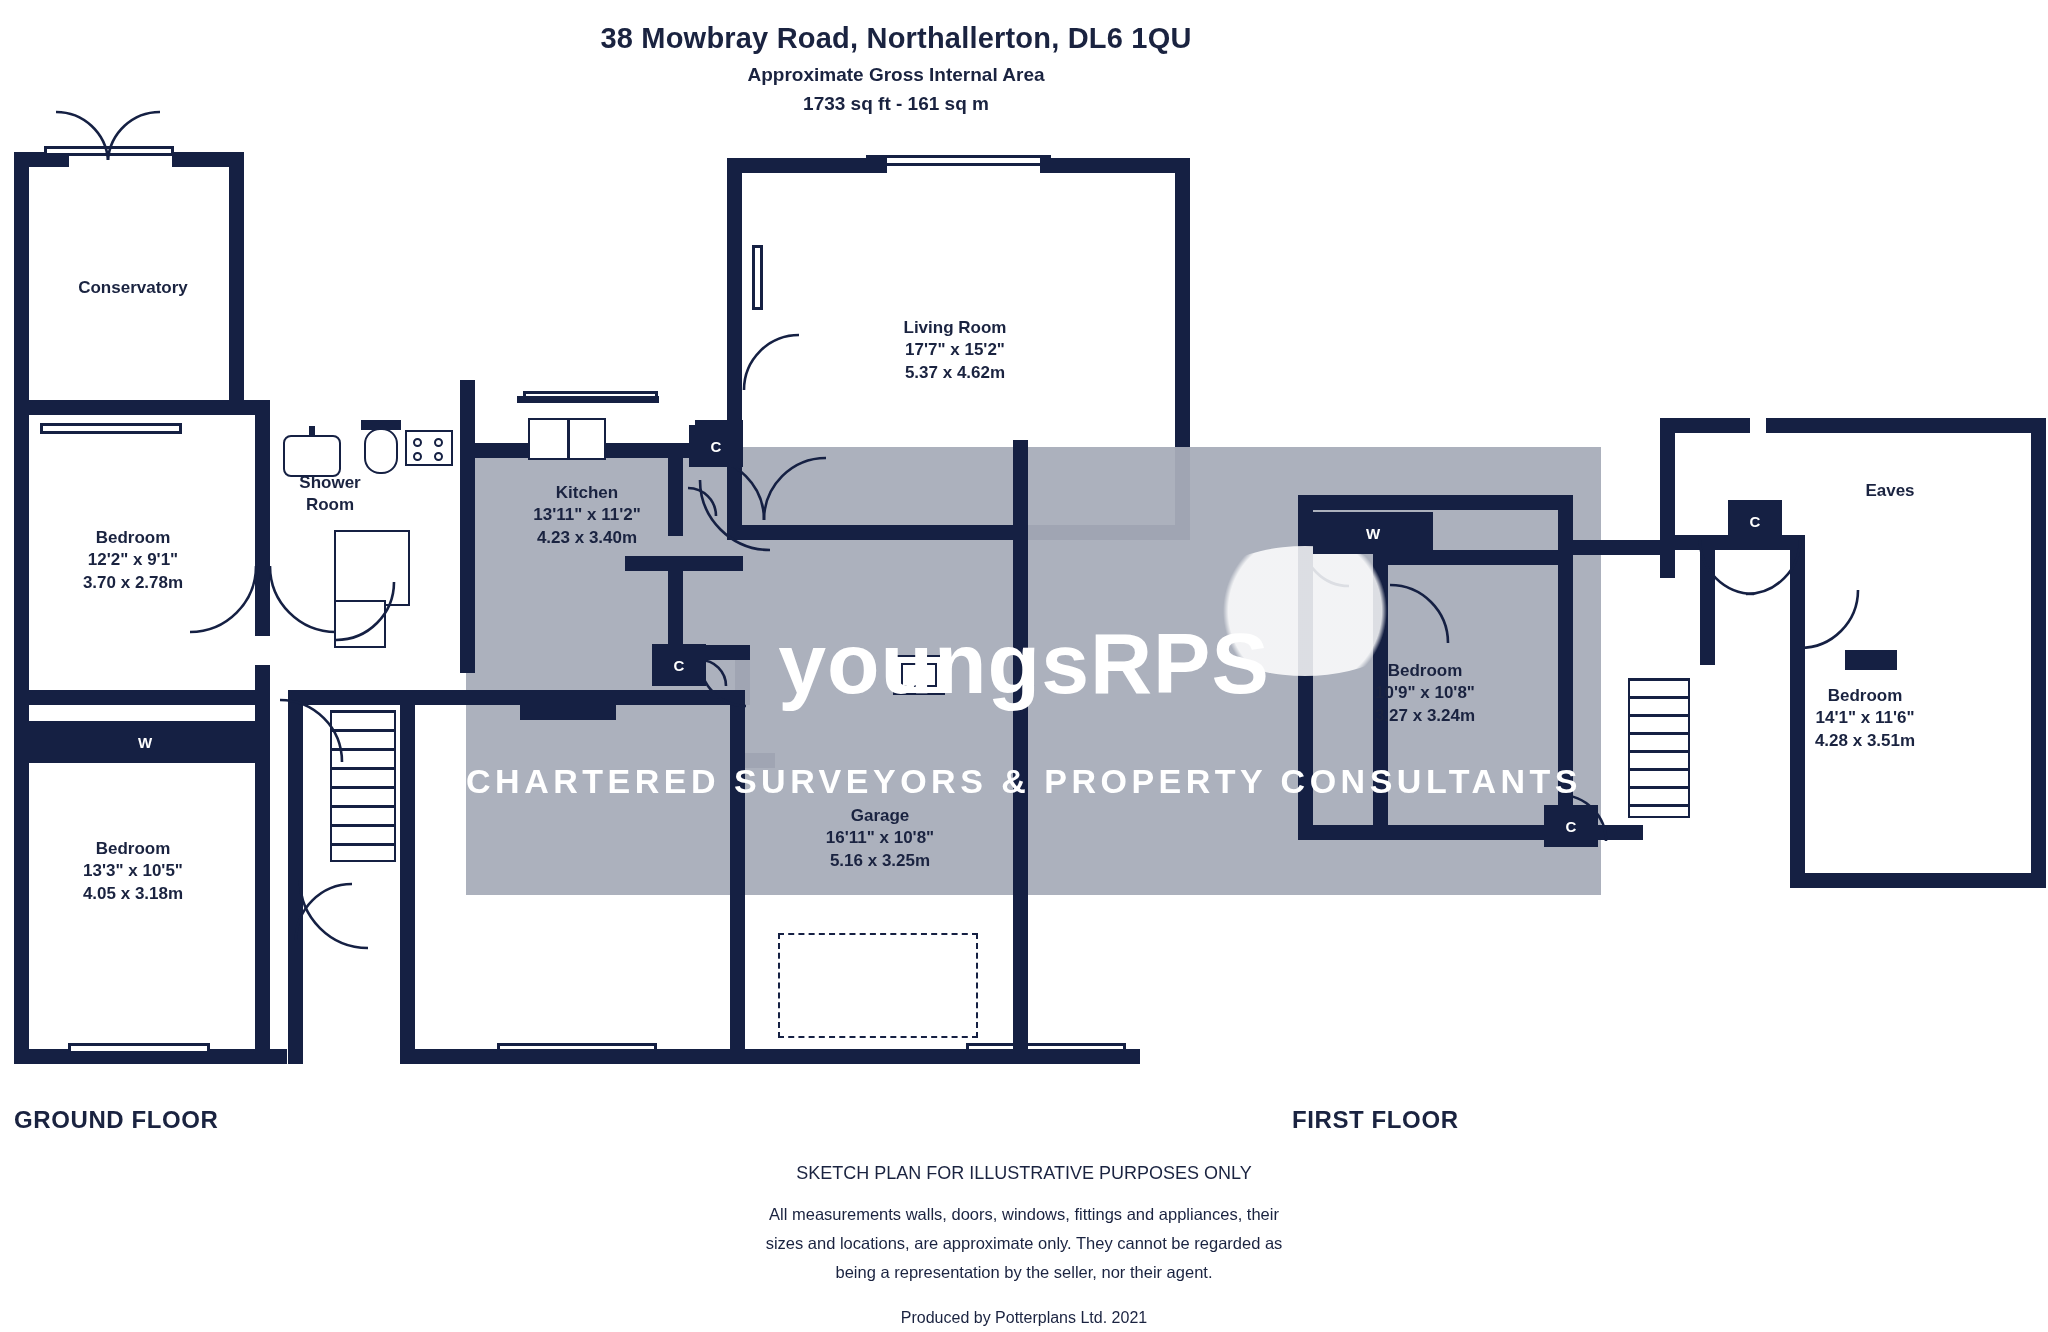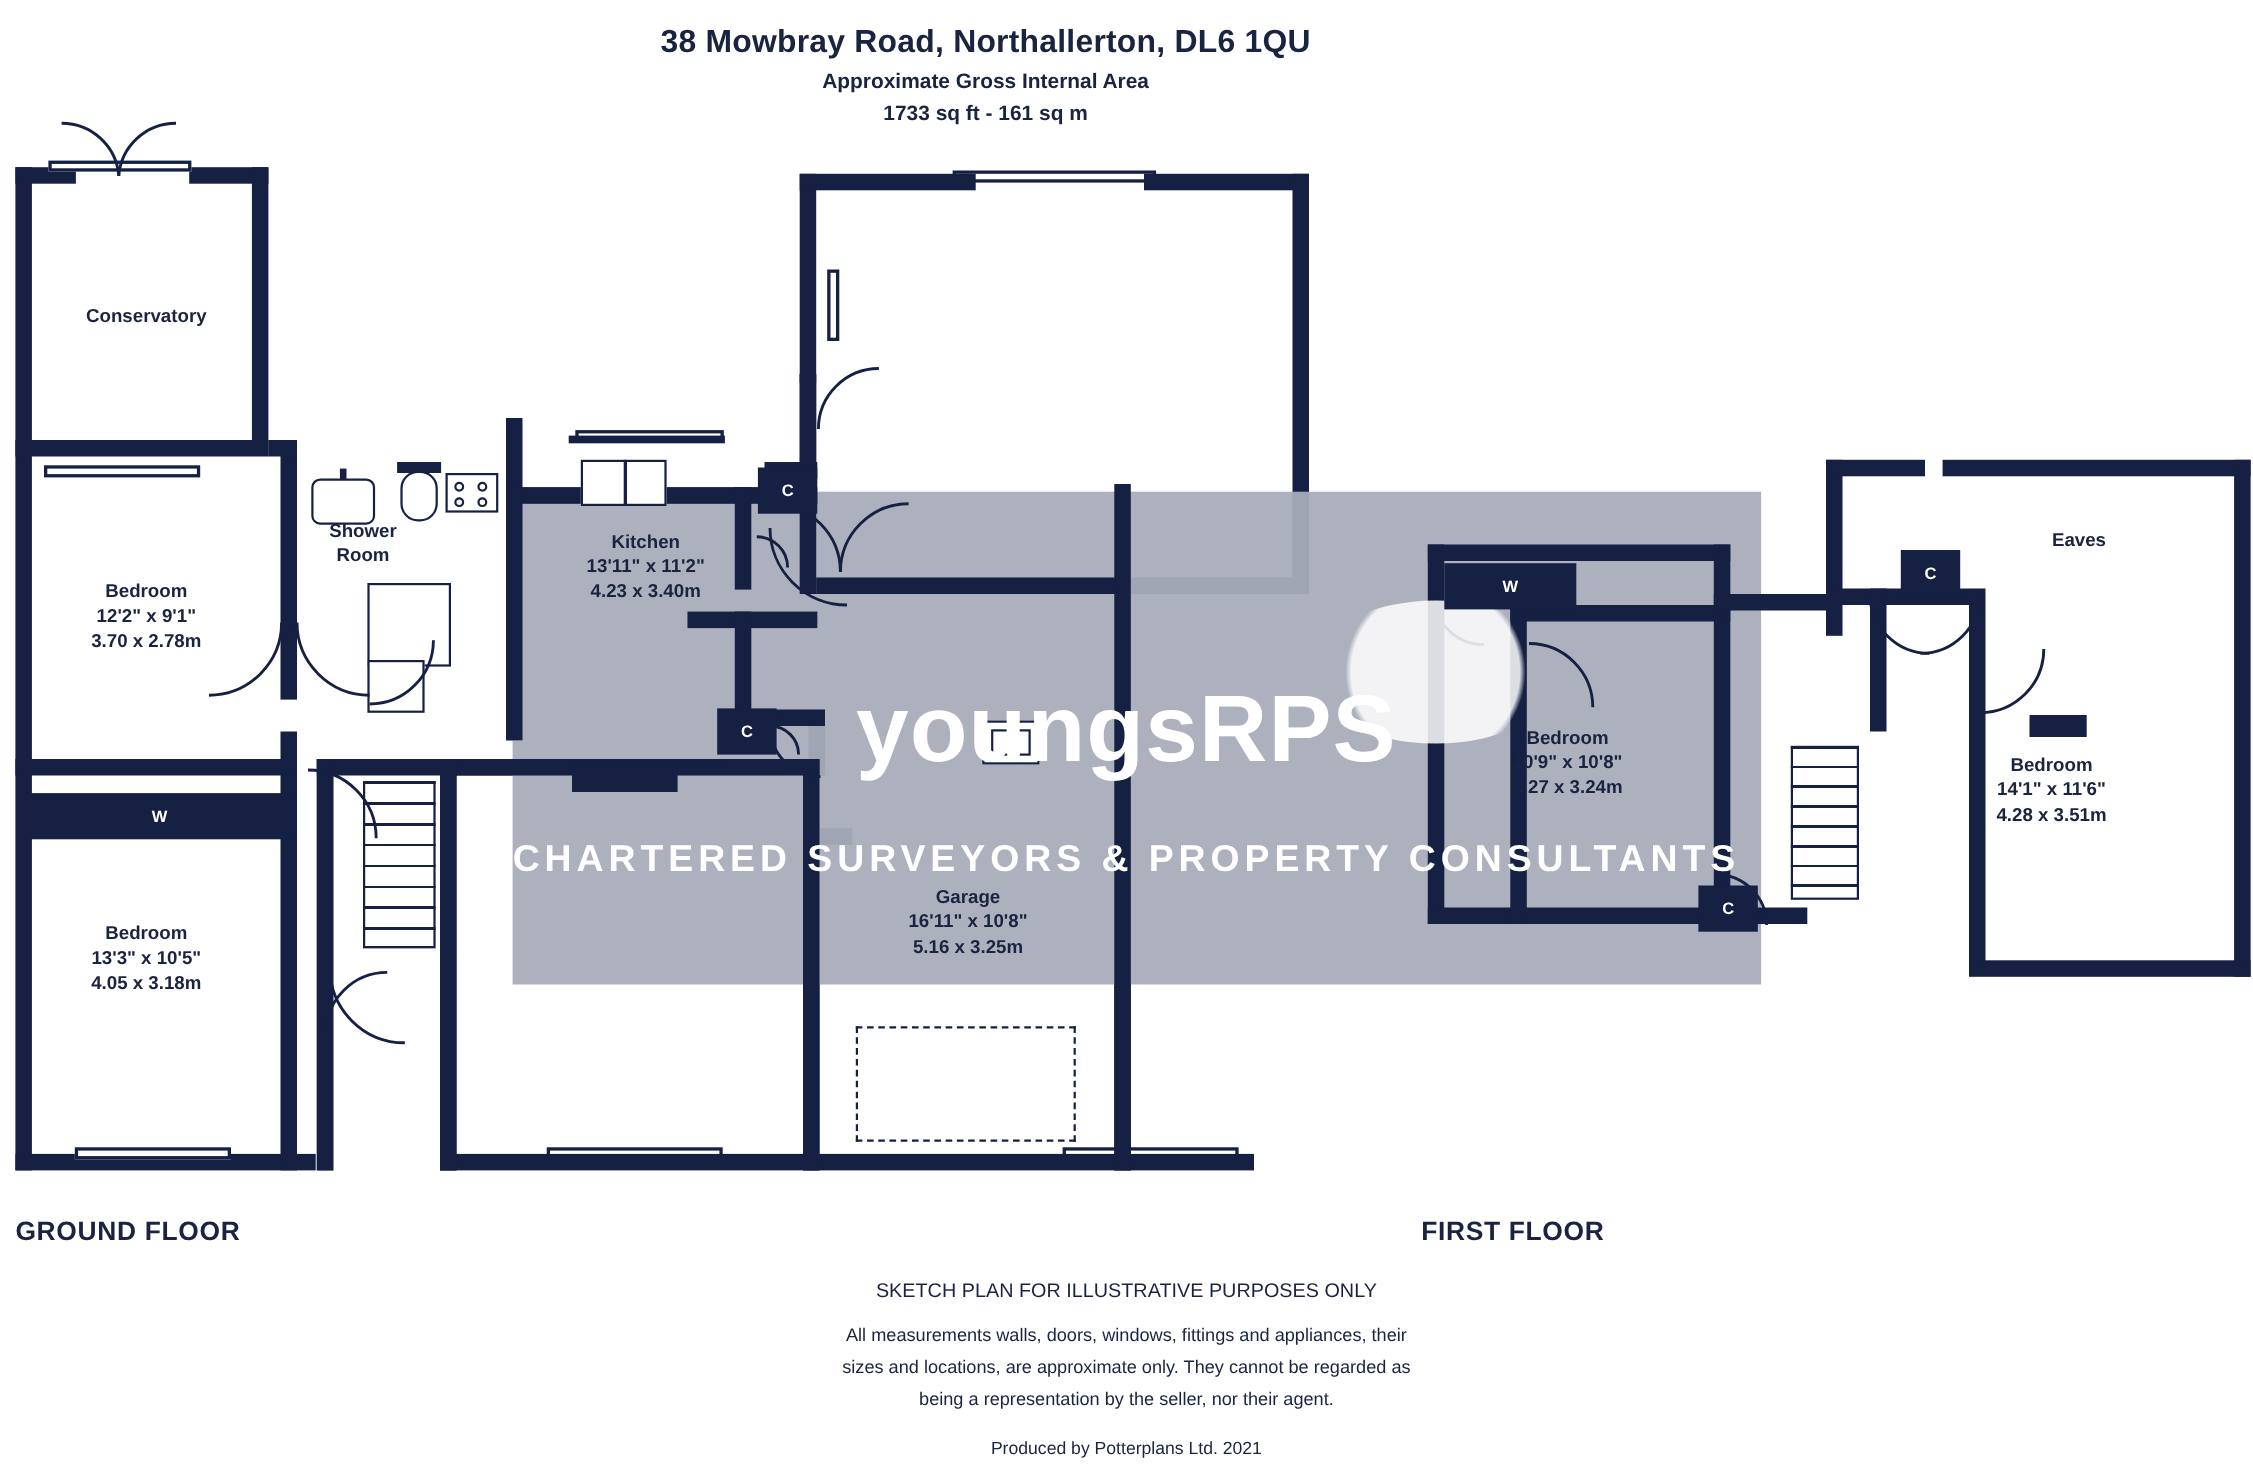--- a/index.html
+++ b/index.html
@@ -240,20 +240,25 @@
     <span class="d">13'3" x 10'5"</span>
     <span class="d">4.05 x 3.18m</span>
   </div>
 
   <div class="lbl" style="left:462px; top:482px; width:250px;">
     <span class="n">Kitchen</span>
     <span class="d">13'11" x 11'2"</span>
     <span class="d">4.23 x 3.40m</span>
   </div>
 
+  <div class="lbl" style="left:830px; top:317px; width:250px;">
+    <span class="n">Living Room</span>
+    <span class="d">17'7" x 15'2"</span>
+    <span class="d">5.37 x 4.62m</span>
+  </div>
 
 
   <div class="lbl" style="left:755px; top:805px; width:250px;">
     <span class="n">Garage</span>
     <span class="d">16'11" x 10'8"</span>
     <span class="d">5.16 x 3.25m</span>
   </div>
 
   <div class="lbl" style="left:1300px; top:660px; width:250px;">
     <span class="n">Bedroom</span>

